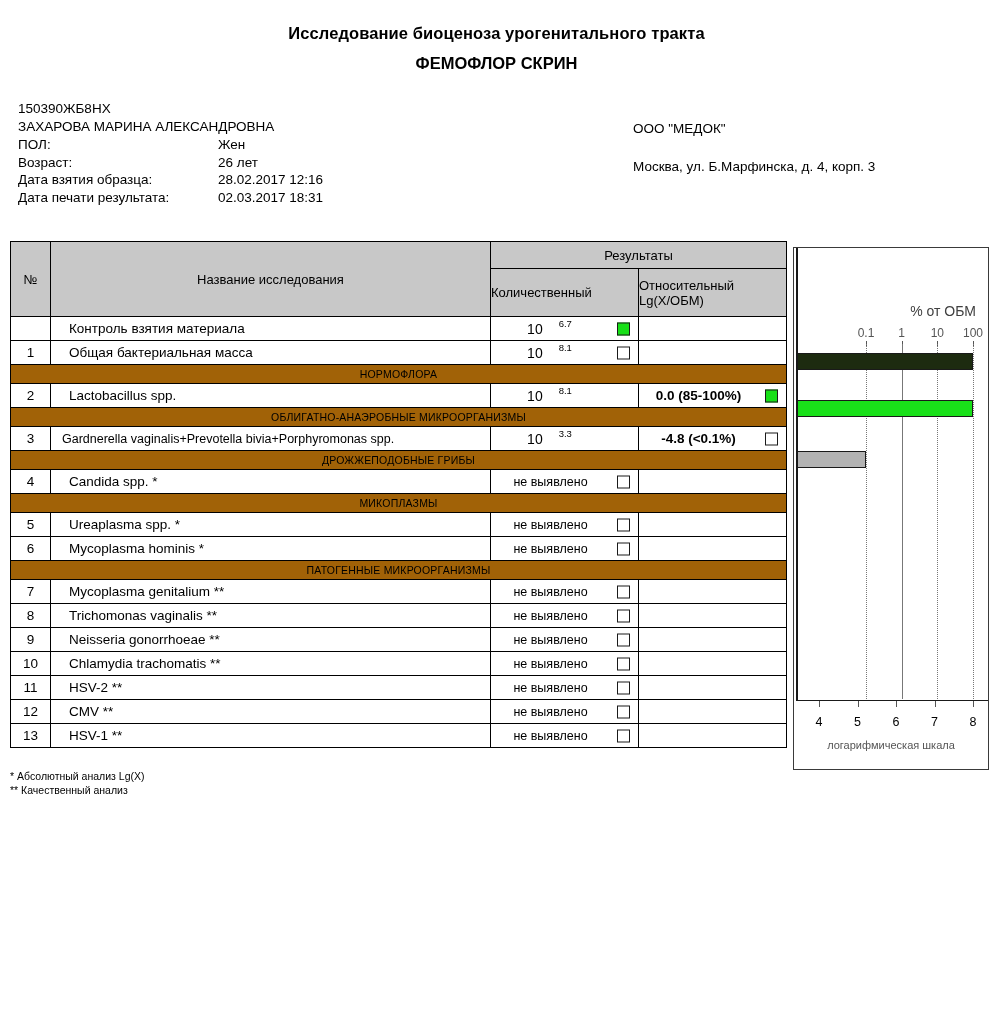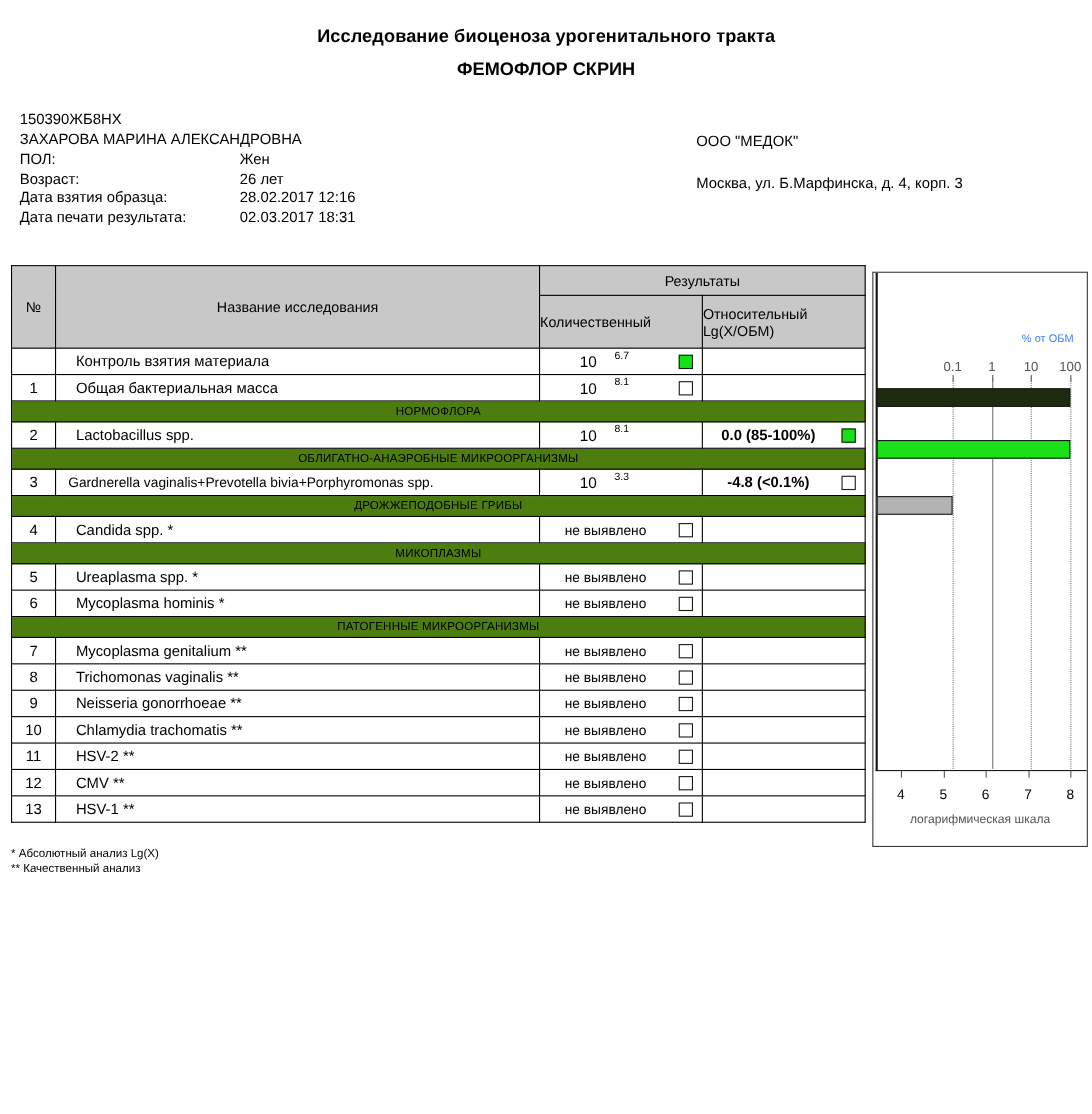--- a/index.html
+++ b/index.html
@@ -62,21 +62,21 @@
   .hdr-name { width: 440px; font-size: 14px; }
   .col-q { width: 148px; }
   .col-r { width: 149px; }
 
   tr.datarow td { height: 24px; }
   td.num { text-align: center; font-size: 13.5px; }
   td.name { padding-left: 18px; font-size: 13.5px; white-space: nowrap; }
   td.name.small { font-size: 12.5px; padding-left: 11px; }
 
   td.section {
-    background: #4d7c0f; text-align: center;
+    background: #a16207; text-align: center;
     font-size: 10.5px; letter-spacing: 0.2px; height: 19px;
   }
 
   
   .vcell { position: relative; height: 24px; }
   .pow { position: absolute; left: 0; right: 0; top: 0; bottom: 0;
          display: flex; align-items: center; justify-content: center;
          padding-right: 30px; }
   .pow .base { font-size: 14px; }
   .pow .exp { font-size: 9.5px; vertical-align: super; margin-left: 16px;
@@ -103,21 +103,21 @@
     width: 196px; height: 523px;
     border: 1.5px solid #3a3a3a;
     background: #ffffff;
     overflow: hidden;
   }
   .chart-plot {
     position: absolute; left: 0; top: 0; right: 0; bottom: 0;
   }
   .chart-caption {
     position: absolute; right: 12px; top: 55px;
-    font-size: 10px; color: #3b82f6;
+    font-size: 14px; color: #404040;
   }
   .tick-top {
     position: absolute; top: 78px; font-size: 12px; color: #555555;
     transform: translateX(-50%); text-align: center; white-space: nowrap;
   }
   .gridline {
     position: absolute; top: 96px; bottom: 70px; width: 0;
     border-left: 1px dotted #777777;
   }
   .gridline.solid { border-left: 1px solid #777777; }

